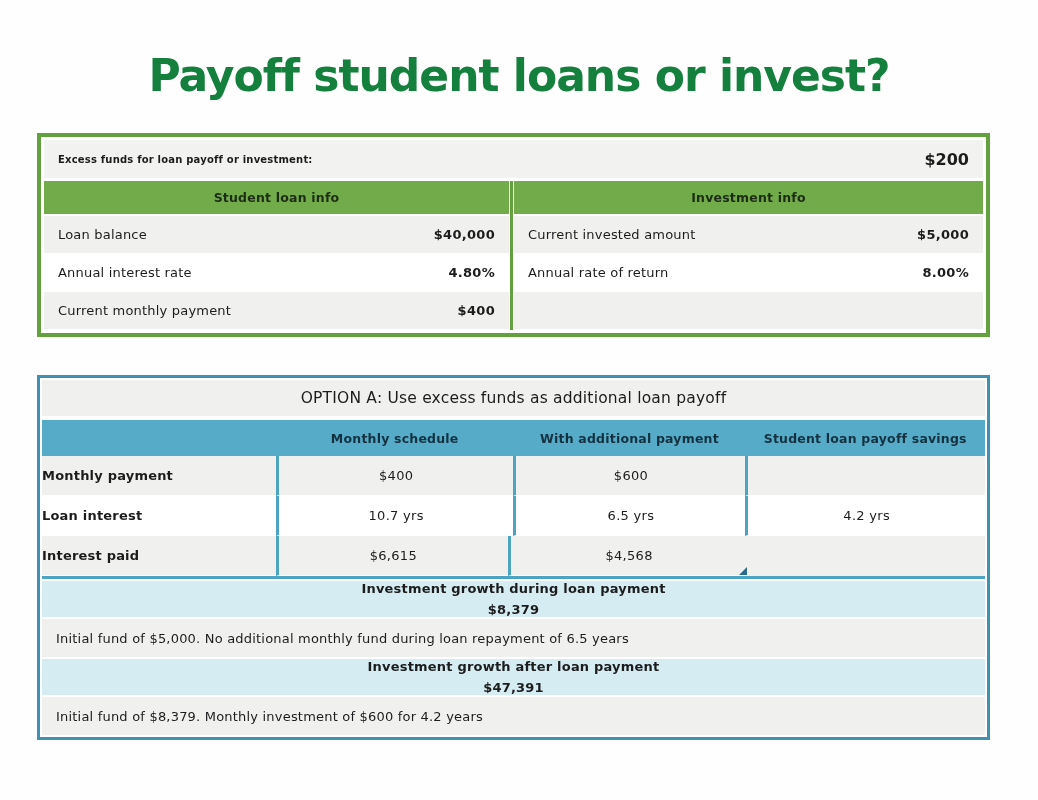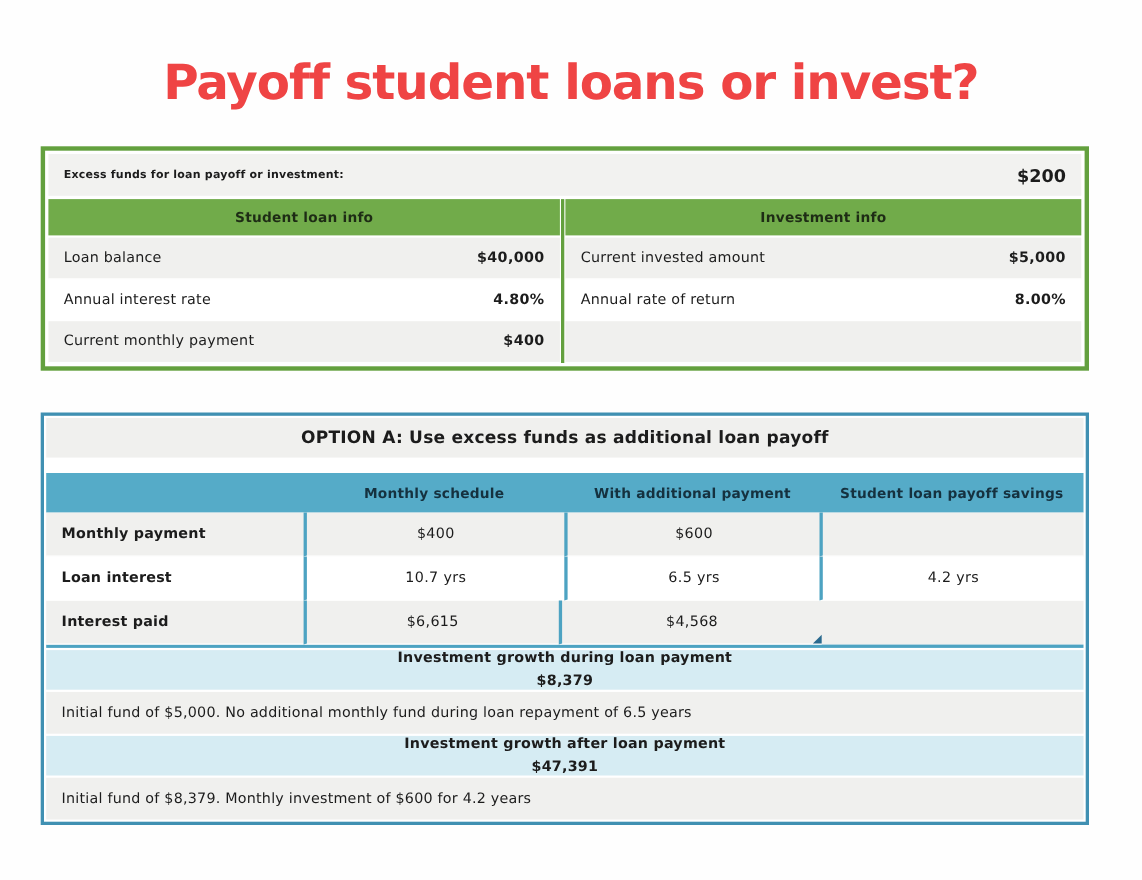--- a/index.html
+++ b/index.html
@@ -7,21 +7,21 @@
   body { font-family: "DejaVu Sans", "Liberation Sans", sans-serif; color: #1c1c1c; }
 
   .page { width: 1038px; height: 800px; position: relative; }
 
   h1.title {
     margin-top: 50px;
     text-align: center;
     font-size: 44px;
     font-weight: 800;
     letter-spacing: -1px;
-    color: #ef4444;
+    color: #15803d;
   }
 
   
   .t1 {
     margin: 32px 0 0 37px;
     width: 953px;
     border: 4px solid #63a03e;
     background: #ffffff;
     padding: 3px;
   }
@@ -77,39 +77,39 @@
     background: #ffffff;
     padding: 2px;
   }
   .t2-title {
     background: #f0f0ee;
     height: 36px;
     display: flex;
     align-items: center;
     justify-content: center;
     font-size: 15.5px;
-    font-weight: 700;
+    font-weight: 400;
     letter-spacing: 0.2px;
-    margin-bottom: 14px;
+    margin-bottom: 4px;
   }
   .t2-colhead { display: flex; background: #55abc8; height: 36px; }
   .t2-colhead .c {
     display: flex; align-items: center; justify-content: center;
     font-size: 12.5px; font-weight: 600; color: #15313f; letter-spacing: 0.2px;
   }
   .col-a { width: 24.8%; }
   .col-b { width: 25.2%; }
   .col-c { width: 24.6%; }
   .col-d { width: 25.4%; }
 
   .t2-grid { }
   .t2-row { display: flex; height: 40px; background: #ffffff; }
   .t2-row.alt { background: #f0f0ee; }
   .t2-row > div { display: flex; align-items: center; border-bottom: 1px solid #ffffff; }
-  .t2-row .rl { padding-left: 14px; font-weight: 700; font-size: 13px; letter-spacing: 0.2px; }
+  .t2-row .rl { font-weight: 700; font-size: 13px; letter-spacing: 0.2px; }
   .t2-row .cell {
     justify-content: center; font-size: 13px; font-weight: 500; letter-spacing: 0.3px;
     border-left: 3px solid #4da3c2; position: relative;
   }
   .corner-marker {
     position: absolute; right: 0; bottom: 0;
     width: 0; height: 0;
     border-left: 8px solid transparent;
     border-bottom: 8px solid #2a6a8f;
   }

